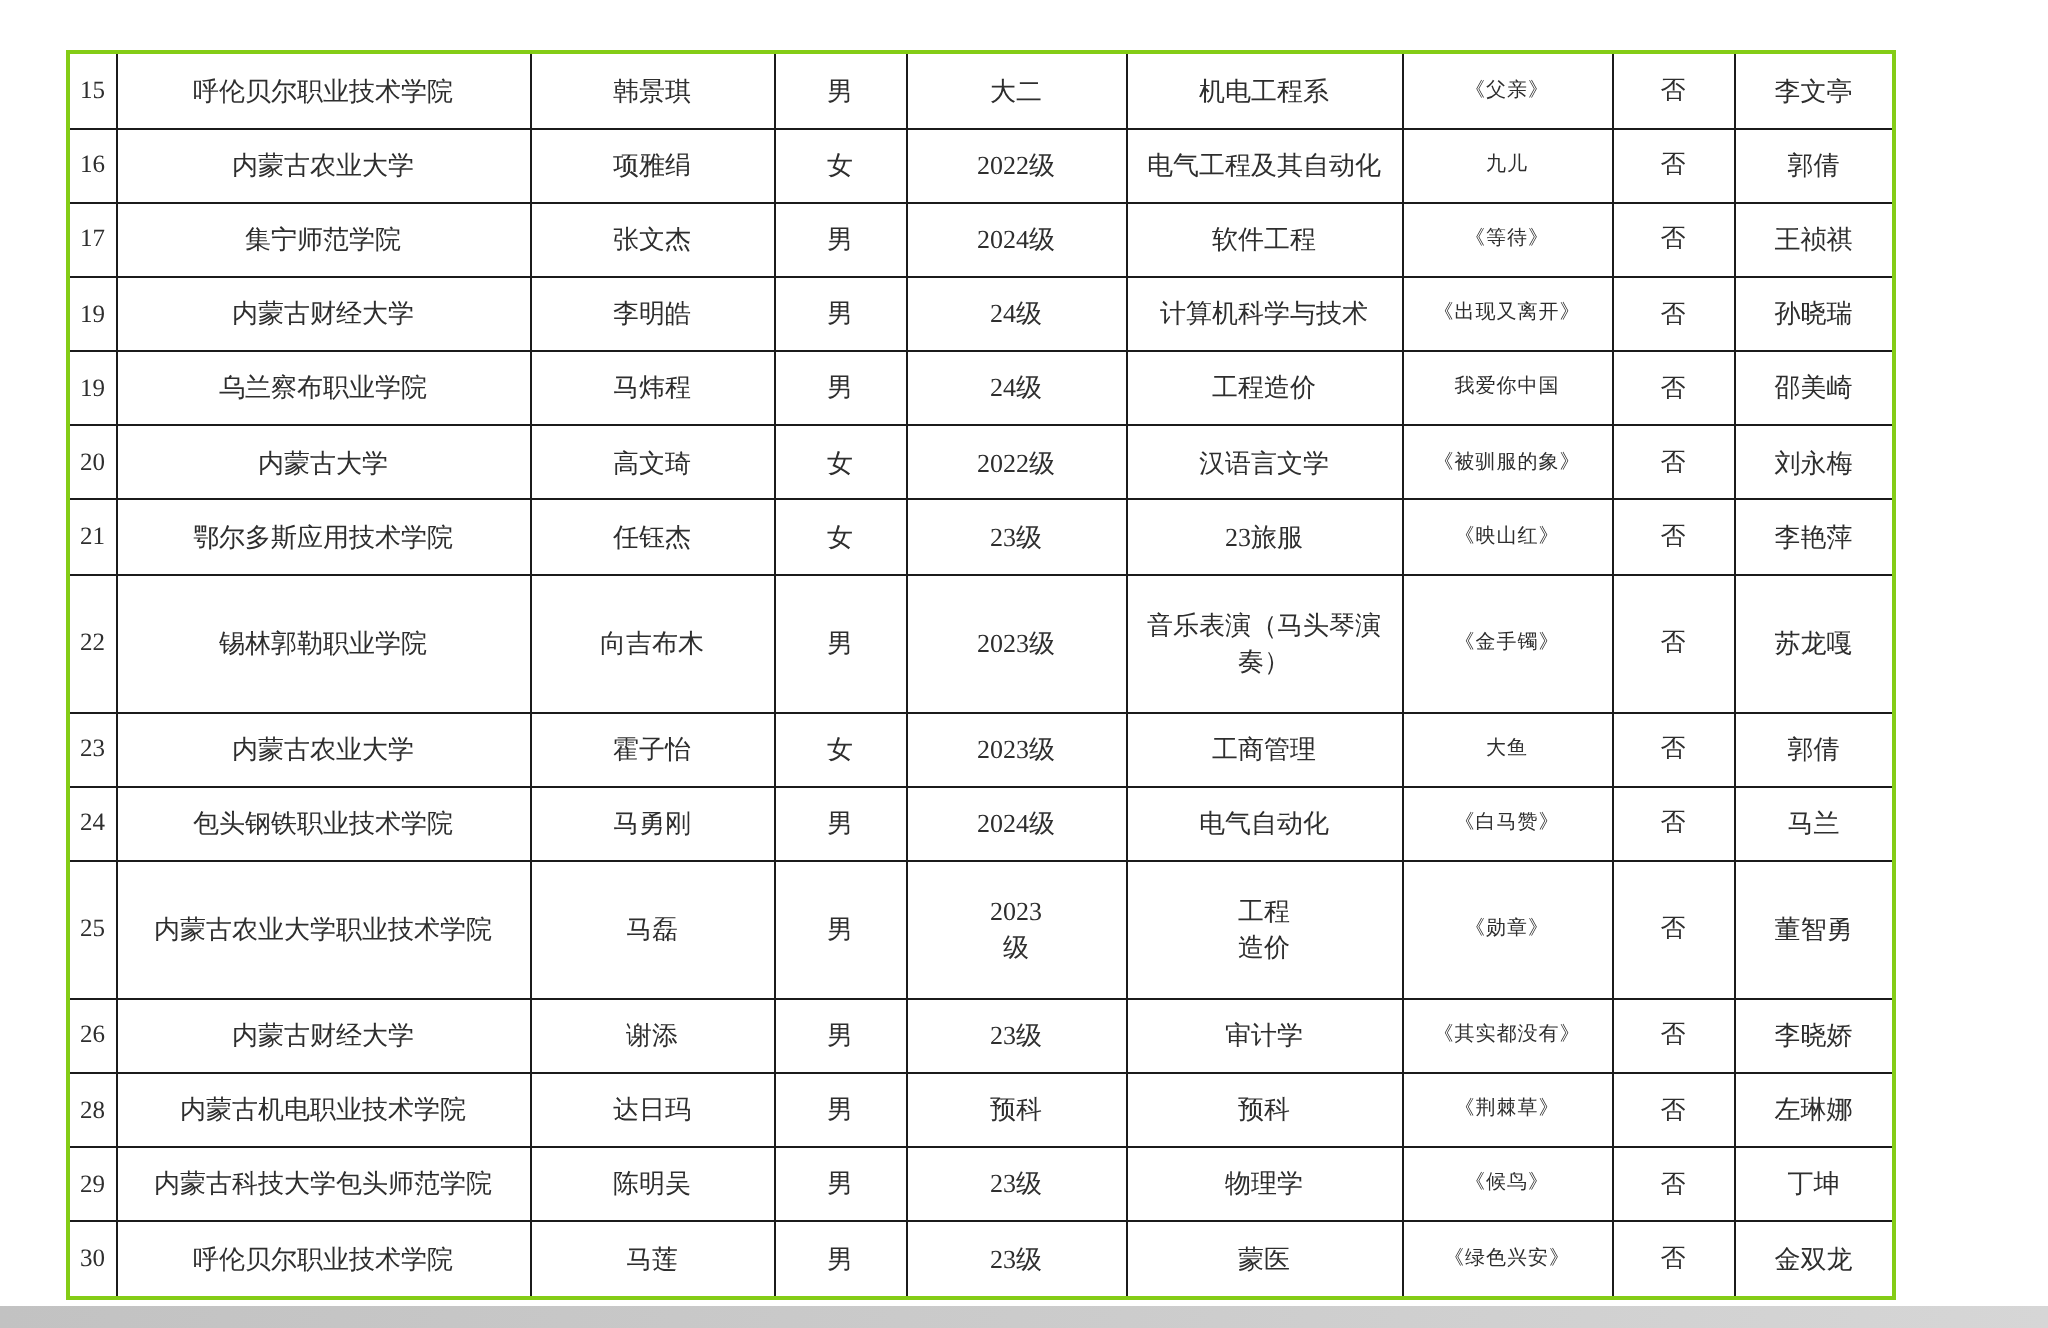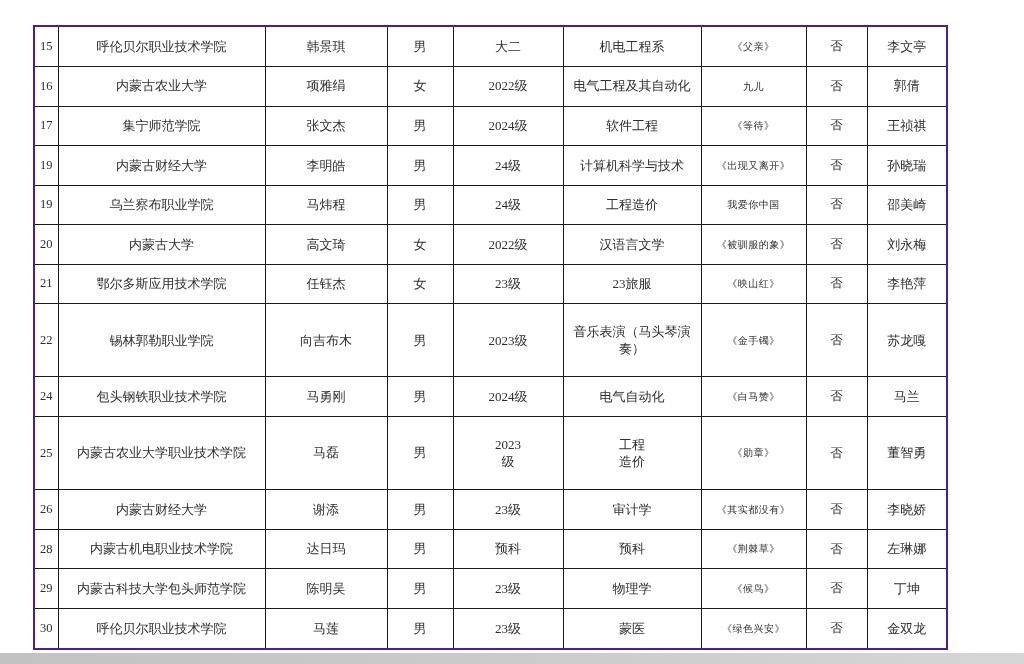--- a/index.html
+++ b/index.html
@@ -6,21 +6,21 @@
   body{
     width:1024px;height:664px;position:relative;overflow:hidden;
     background:#ffffff;
     font-family:"Liberation Serif","DejaVu Serif",serif;
   }
   .page{position:absolute;inset:0;background:#ffffff;}
   table.roster{
     position:absolute;left:33px;top:25px;
     width:913px;height:625px;
     border-collapse:collapse;table-layout:fixed;
-    border:2px solid #4c1d95;
+    border:2px solid #84cc16;
   }
   table.roster td{
     border:1px solid #1b1b1b;
     text-align:center;vertical-align:middle;
     color:#2e2e2e;font-size:13px;
     padding:1px 3px;line-height:1.35;
     white-space:pre-line;
     overflow:hidden;
   }
   table.roster td.c0{font-size:12.5px;font-family:"Liberation Serif","DejaVu Serif",serif;}
@@ -130,20 +130,31 @@
           <td class="c1">锡林郭勒职业学院</td>
           <td class="c2">向吉布木</td>
           <td class="c3">男</td>
           <td class="c4">2023级</td>
           <td class="c5">音乐表演（马头琴演奏）</td>
           <td class="c6">《金手镯》</td>
           <td class="c7">否</td>
           <td class="c8">苏龙嘎</td>
         </tr>
         <tr>
+          <td class="c0">23</td>
+          <td class="c1">内蒙古农业大学</td>
+          <td class="c2">霍子怡</td>
+          <td class="c3">女</td>
+          <td class="c4">2023级</td>
+          <td class="c5">工商管理</td>
+          <td class="c6">大鱼</td>
+          <td class="c7">否</td>
+          <td class="c8">郭倩</td>
+        </tr>
+        <tr>
           <td class="c0">24</td>
           <td class="c1">包头钢铁职业技术学院</td>
           <td class="c2">马勇刚</td>
           <td class="c3">男</td>
           <td class="c4">2024级</td>
           <td class="c5">电气自动化</td>
           <td class="c6">《白马赞》</td>
           <td class="c7">否</td>
           <td class="c8">马兰</td>
         </tr>

